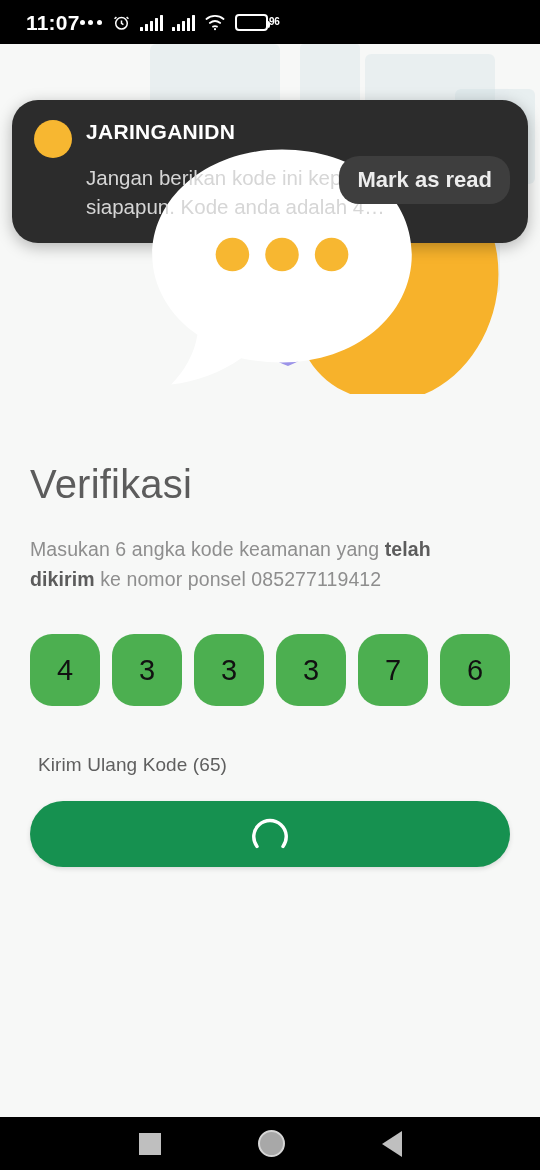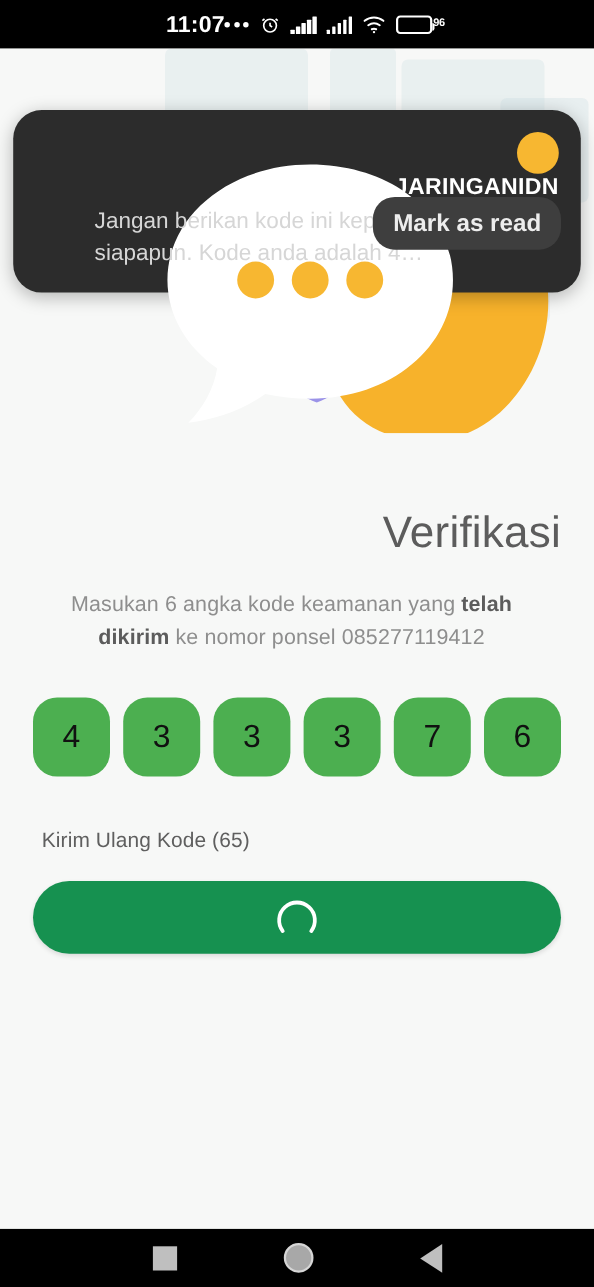--- a/index.html
+++ b/index.html
@@ -13,21 +13,21 @@
   .phone {
     position:absolute; inset:0;
     width:540px; height:1170px;
     background:#f7f8f7;
     display:flex; flex-direction:column;
   }
 
   
   .statusbar {
     height:44px; background:#000000; color:#ffffff;
-    display:flex; align-items:center; justify-content:center;
+    display:flex; align-items:center; justify-content:flex-start;
     padding:0 22px 0 26px; flex:none;
     position:relative; z-index:40;
   }
   .status-time { font-size:21px; font-weight:700; letter-spacing:.2px; line-height:1; }
   .status-icons { display:flex; align-items:center; gap:9px; }
   .si { display:flex; align-items:flex-end; }
   .dots3 { display:flex; gap:3.5px; align-items:center; margin-right:1px; }
   .dots3 i { width:5px; height:5px; border-radius:50%; background:#fff; display:block; }
   .bars { display:flex; align-items:flex-end; gap:1.6px; height:17px; }
   .bars i { width:3.4px; background:#fff; display:block; border-radius:.5px; }
@@ -52,21 +52,21 @@
   }
   .hero svg { position:absolute; left:0; top:0; width:540px; height:350px; }
 
   
   .notif {
     position:absolute; left:12px; top:56px; width:516px;
     background:#2c2c2c; border-radius:26px;
     padding:20px 20px 22px 22px; z-index:30;
     box-shadow:0 4px 16px rgba(0,0,0,.28);
   }
-  .notif-head { display:flex; align-items:flex-end; margin-bottom:6px;flex-direction:column; }
+  .notif-head { display:flex; align-items:flex-start; gap:14px; margin-bottom:6px; }
   .notif-ic {
     width:38px; height:38px; border-radius:50%; background:#f7b731;
     display:flex; align-items:center; justify-content:center; flex:none;
   }
   .notif-title {
     color:#ffffff; font-size:21px; font-weight:700; letter-spacing:.3px;
     line-height:1.1;
   }
   .notif-body-wrap { position:relative; padding-left:52px; }
   .notif-body {
@@ -79,25 +79,25 @@
     font-size:22px; font-weight:700;
     border-radius:20px; padding:11px 18px;
     border:none; white-space:nowrap;
     font-family:"Liberation Sans", sans-serif;
   }
 
   
   .content { flex:1; background:#f7f8f7; padding:0 30px; position:relative; }
   .title {
     font-size:40px; color:#5c5c5c; font-weight:400;
-    margin-top:68px; letter-spacing:.2px; line-height:1.1;text-align:right;
+    margin-top:68px; letter-spacing:.2px; line-height:1.1;
   }
   .subtitle {
     margin-top:28px; font-size:19.5px; color:#8e8e8e; line-height:1.55;
-    max-width:470px; letter-spacing:.1px;text-align:center;
+    max-width:470px; letter-spacing:.1px;
   }
   .subtitle b { color:#5c5c5c; font-weight:700; }
 
   .otp-row { display:flex; gap:12px; margin-top:40px; }
   .otp-box {
     width:72px; height:72px; border-radius:22px;
     display:flex; align-items:center; justify-content:center;
     font-size:29px; font-weight:400; color:#111;
     font-family:"Liberation Sans", sans-serif;
   }

